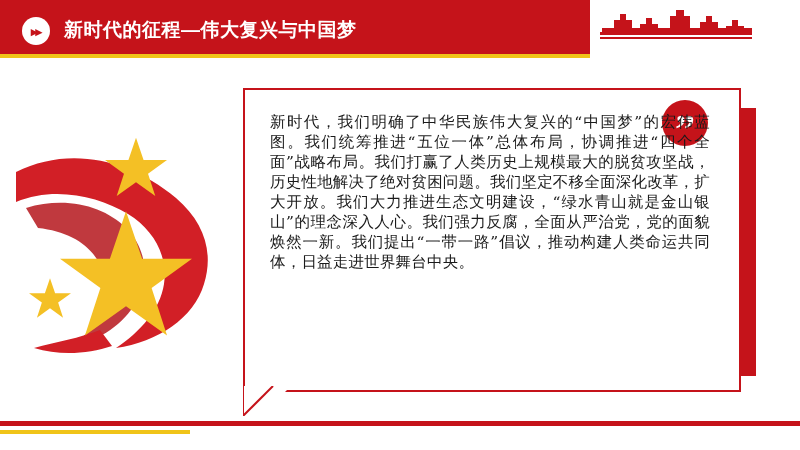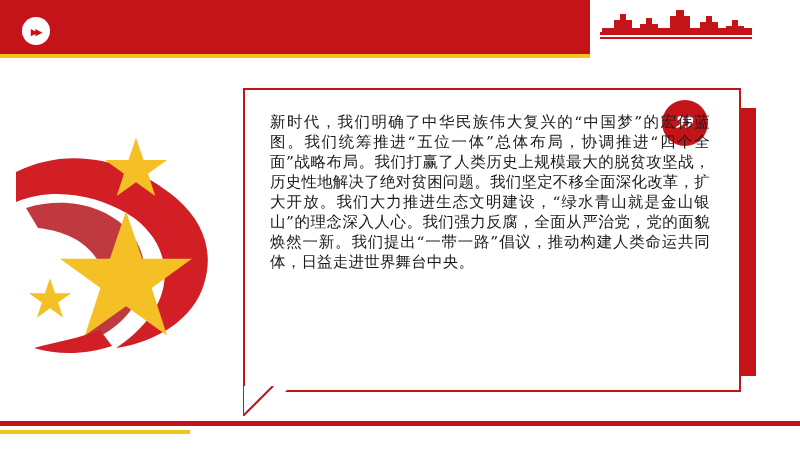--- a/index.html
+++ b/index.html
@@ -176,20 +176,21 @@
 <body>
 
 <div class="header-bar">
   <div class="header-red"></div>
   <div class="header-underline"></div>
 
   <div class="header-badge">
     <span class="chev">▸▸</span>
   </div>
 
+  <div class="header-title">新时代的征程—伟大复兴与中国梦</div>
 
   <svg class="wall-ornament" viewBox="0 0 160 50">
     <g fill="#c5131a">
       <rect x="4" y="30" width="152" height="3"></rect>
       <rect x="4" y="35" width="152" height="2"></rect>
       <path d="M18 30 L18 18 L24 18 L24 12 L30 12 L30 18 L36 18 L36 30 Z"></path>
       <path d="M44 30 L44 22 L50 22 L50 16 L56 16 L56 22 L62 22 L62 30 Z"></path>
       <path d="M74 30 L74 14 L80 14 L80 8 L88 8 L88 14 L94 14 L94 30 Z"></path>
       <path d="M104 30 L104 20 L110 20 L110 14 L116 14 L116 20 L122 20 L122 30 Z"></path>
       <path d="M130 30 L130 24 L136 24 L136 18 L142 18 L142 24 L148 24 L148 30 Z"></path>

